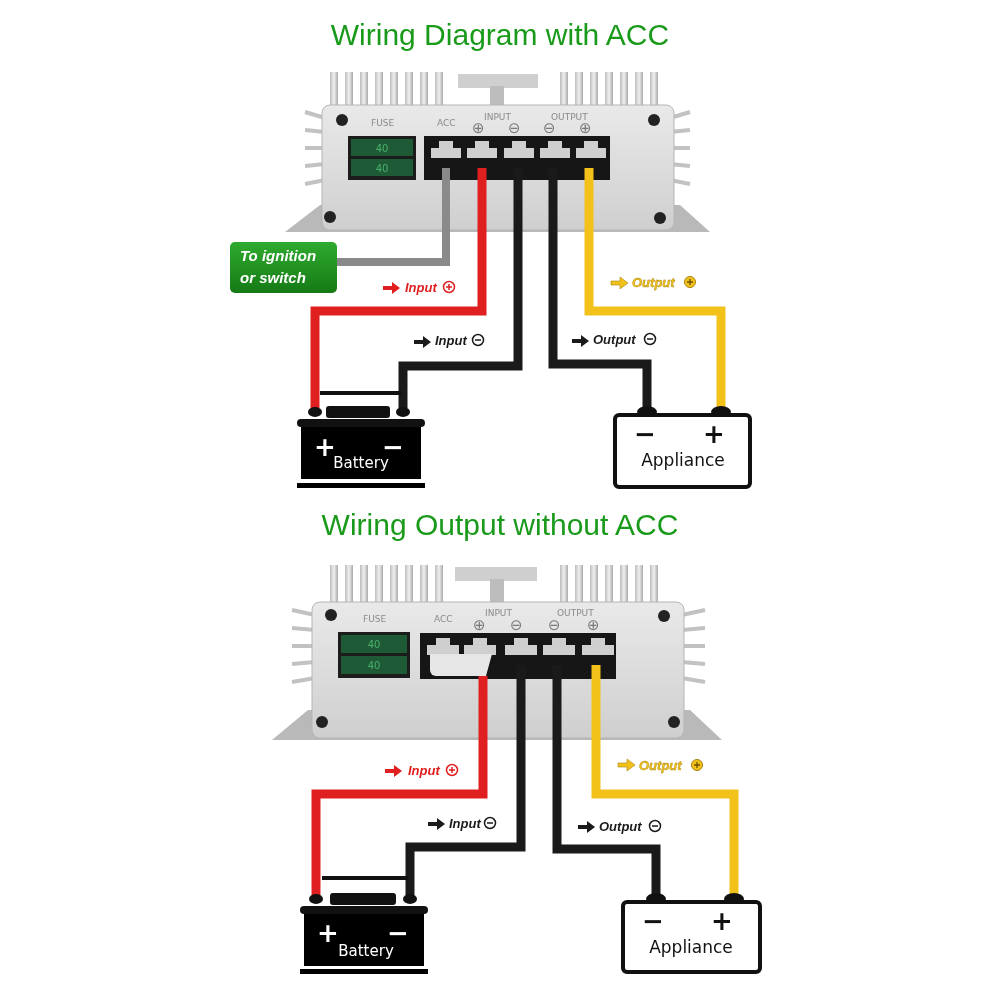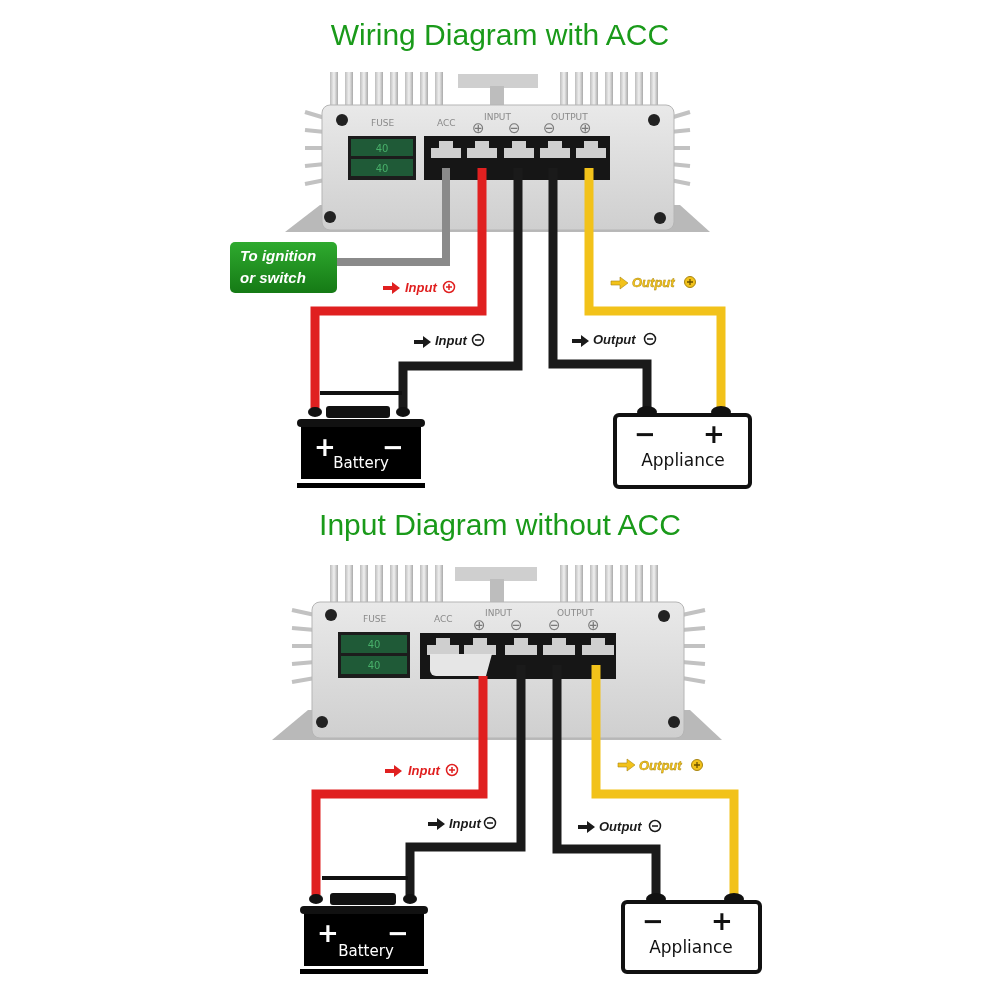--- a/index.html
+++ b/index.html
@@ -9,21 +9,21 @@
   #title2 { top: 508px; }
   svg { position: absolute; left: 0; top: 0; }
   .lbl { font-family: "Liberation Sans", sans-serif; font-style: italic; font-weight: bold; font-size: 13px; }
   .plabel { font-family: "DejaVu Sans", sans-serif; font-size: 9px; fill: #8a8a8a; }
   .sym { font-family: "DejaVu Sans", sans-serif; font-size: 15px; fill: #7a7a7a; }
 </style>
 </head>
 <body>
 
 <div class="title" id="title1">Wiring Diagram with ACC</div>
-<div class="title" id="title2">Input Diagram without ACC</div>
+<div class="title" id="title2">Wiring Output without ACC</div>
 
 <svg width="1000" height="1000" viewBox="0 0 1000 1000">
   <defs>
     <linearGradient id="metal" x1="0" y1="0" x2="0" y2="1">
       <stop offset="0" stop-color="#e9e9e9"></stop>
       <stop offset="1" stop-color="#cfcfcf"></stop>
     </linearGradient>
     <linearGradient id="fin" x1="0" y1="0" x2="1" y2="0">
       <stop offset="0" stop-color="#bdbdbd"></stop>
       <stop offset="0.5" stop-color="#f0f0f0"></stop>

